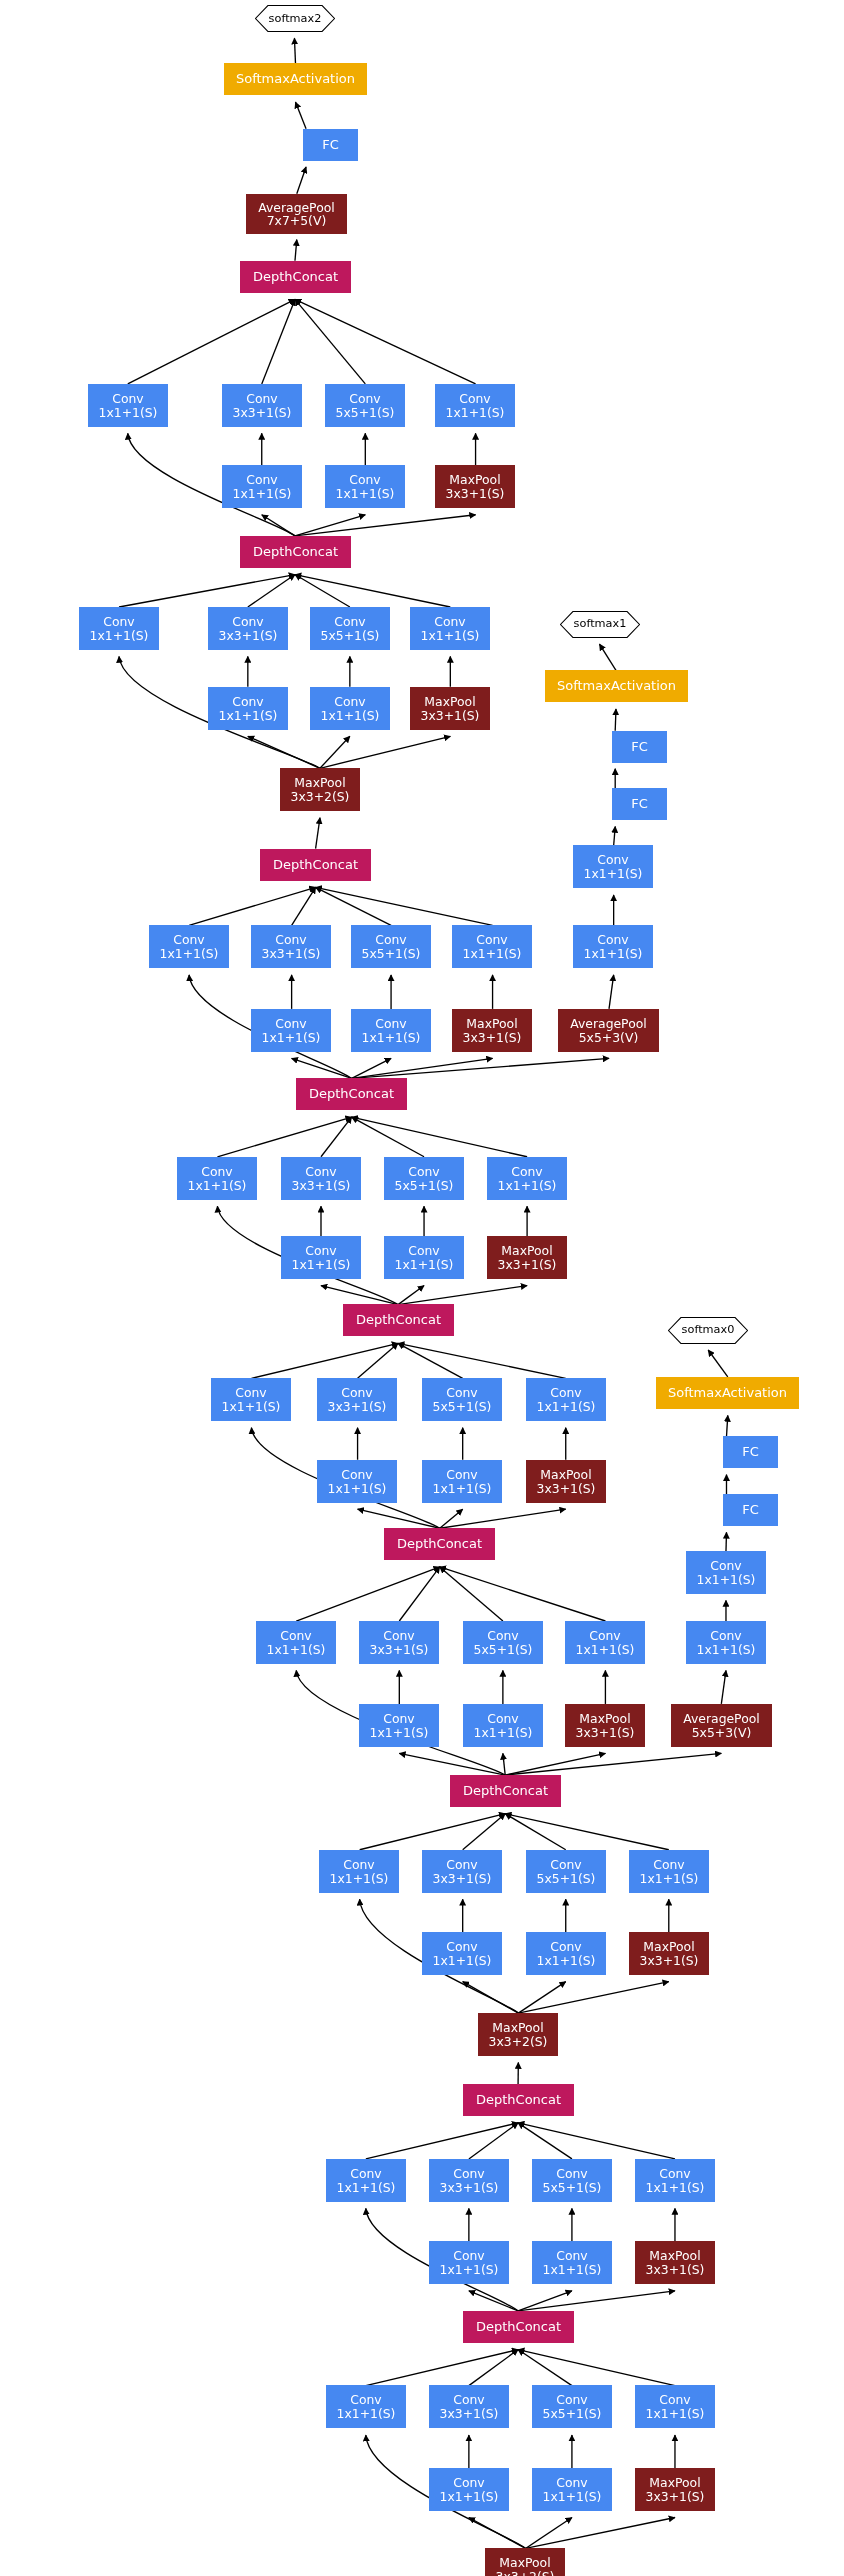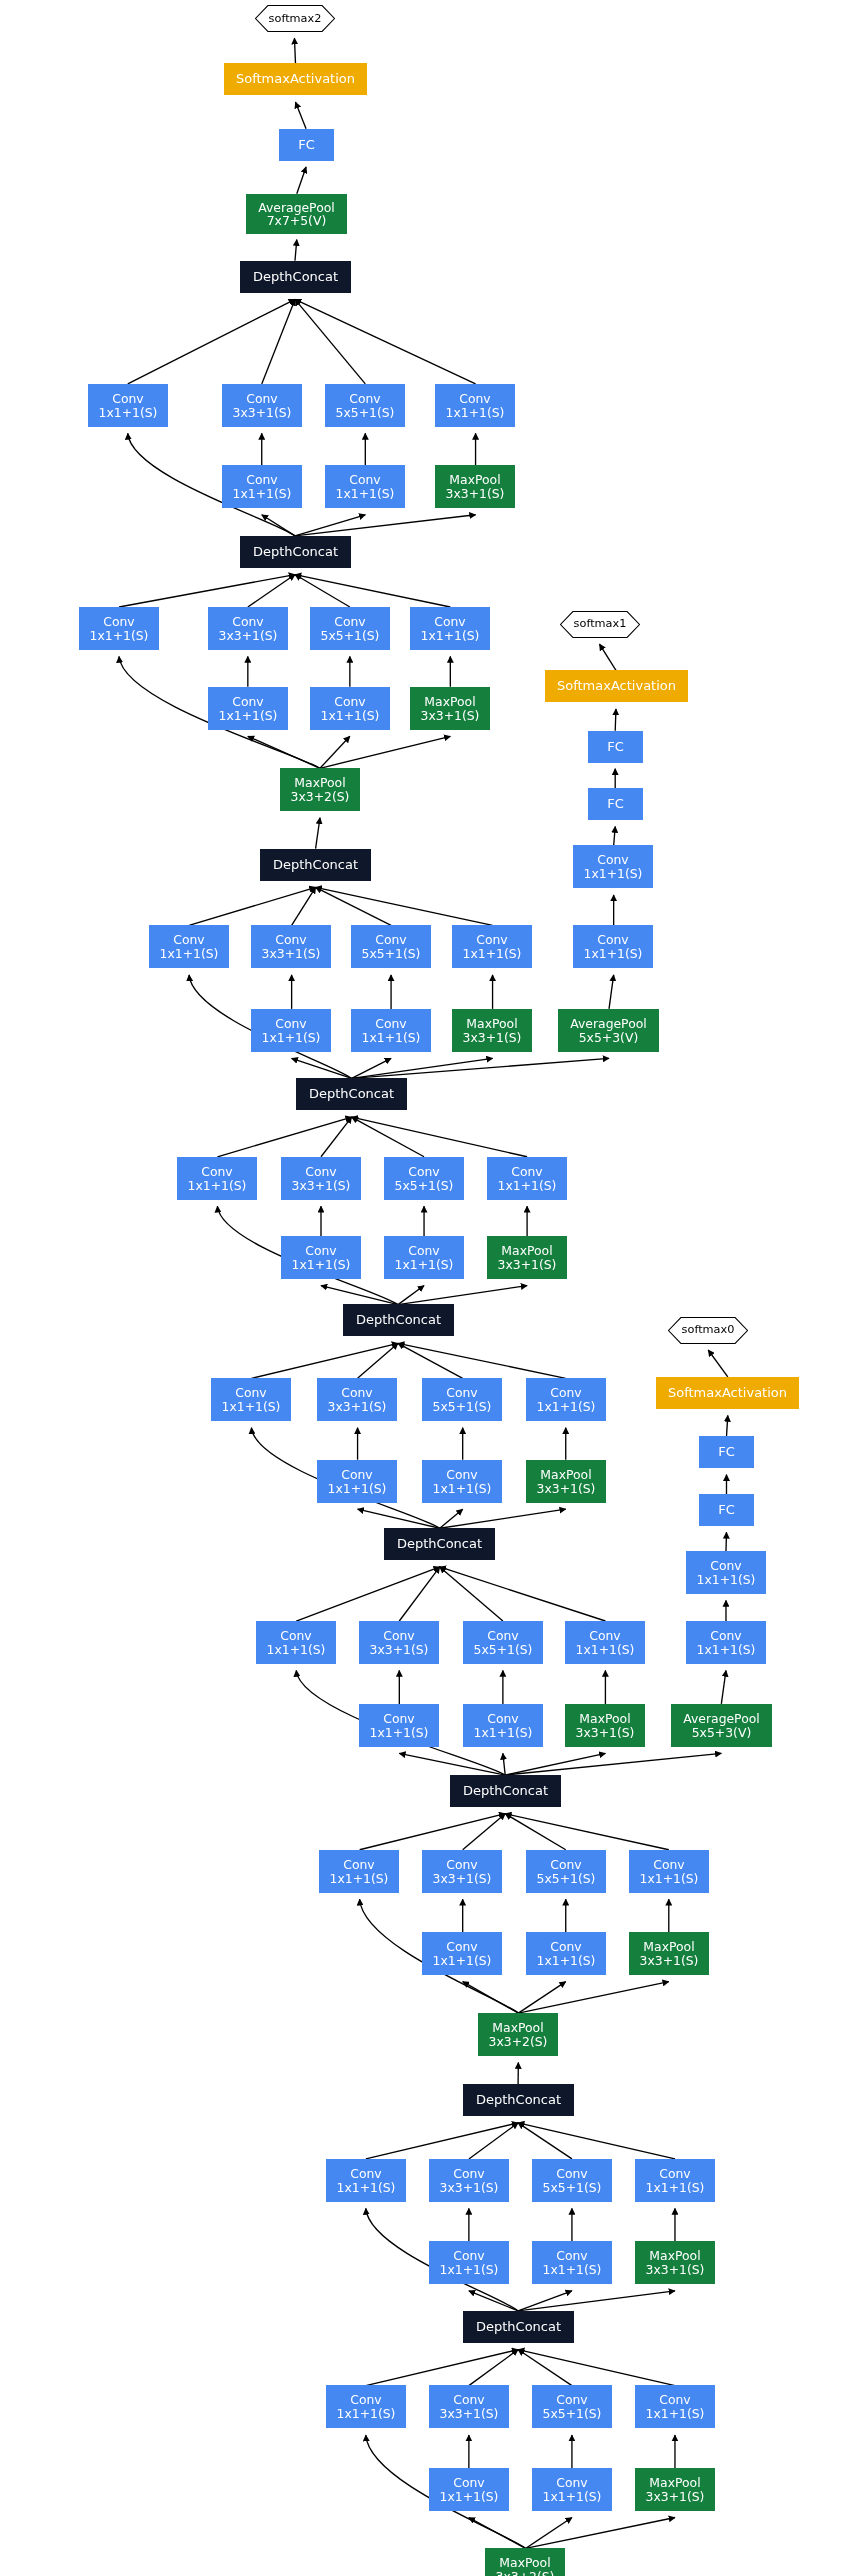--- a/index.html
+++ b/index.html
@@ -22,24 +22,24 @@
     justify-content:center;
     text-align:center;
     color:#ffffff;
     line-height:1.08;
     white-space:nowrap;
     letter-spacing:0px;
   }
   .node .l1{display:block;}
   .node .l2{display:block;}
   .conv{background:#4688f1;}
-  .pool{background:#15803d;text-align:center;}
-  .concat{background:#0f172a;}
+  .pool{background:#7f1d1d;text-align:center;}
+  .concat{background:#be185d;}
   .softmaxact{background:#f0ab00;}
-  .fc{background:#4688f1;}
+  .fc{background:#4688f1;margin-left:24px;}
   .terminal{
     background:#ffffff;
     color:#000000;
     border:none;
   }
   .terminal .oct{
     position:absolute;left:0;top:0;width:100%;height:100%;
   }
   .terminal .txt{position:relative;z-index:2;}
 </style>

